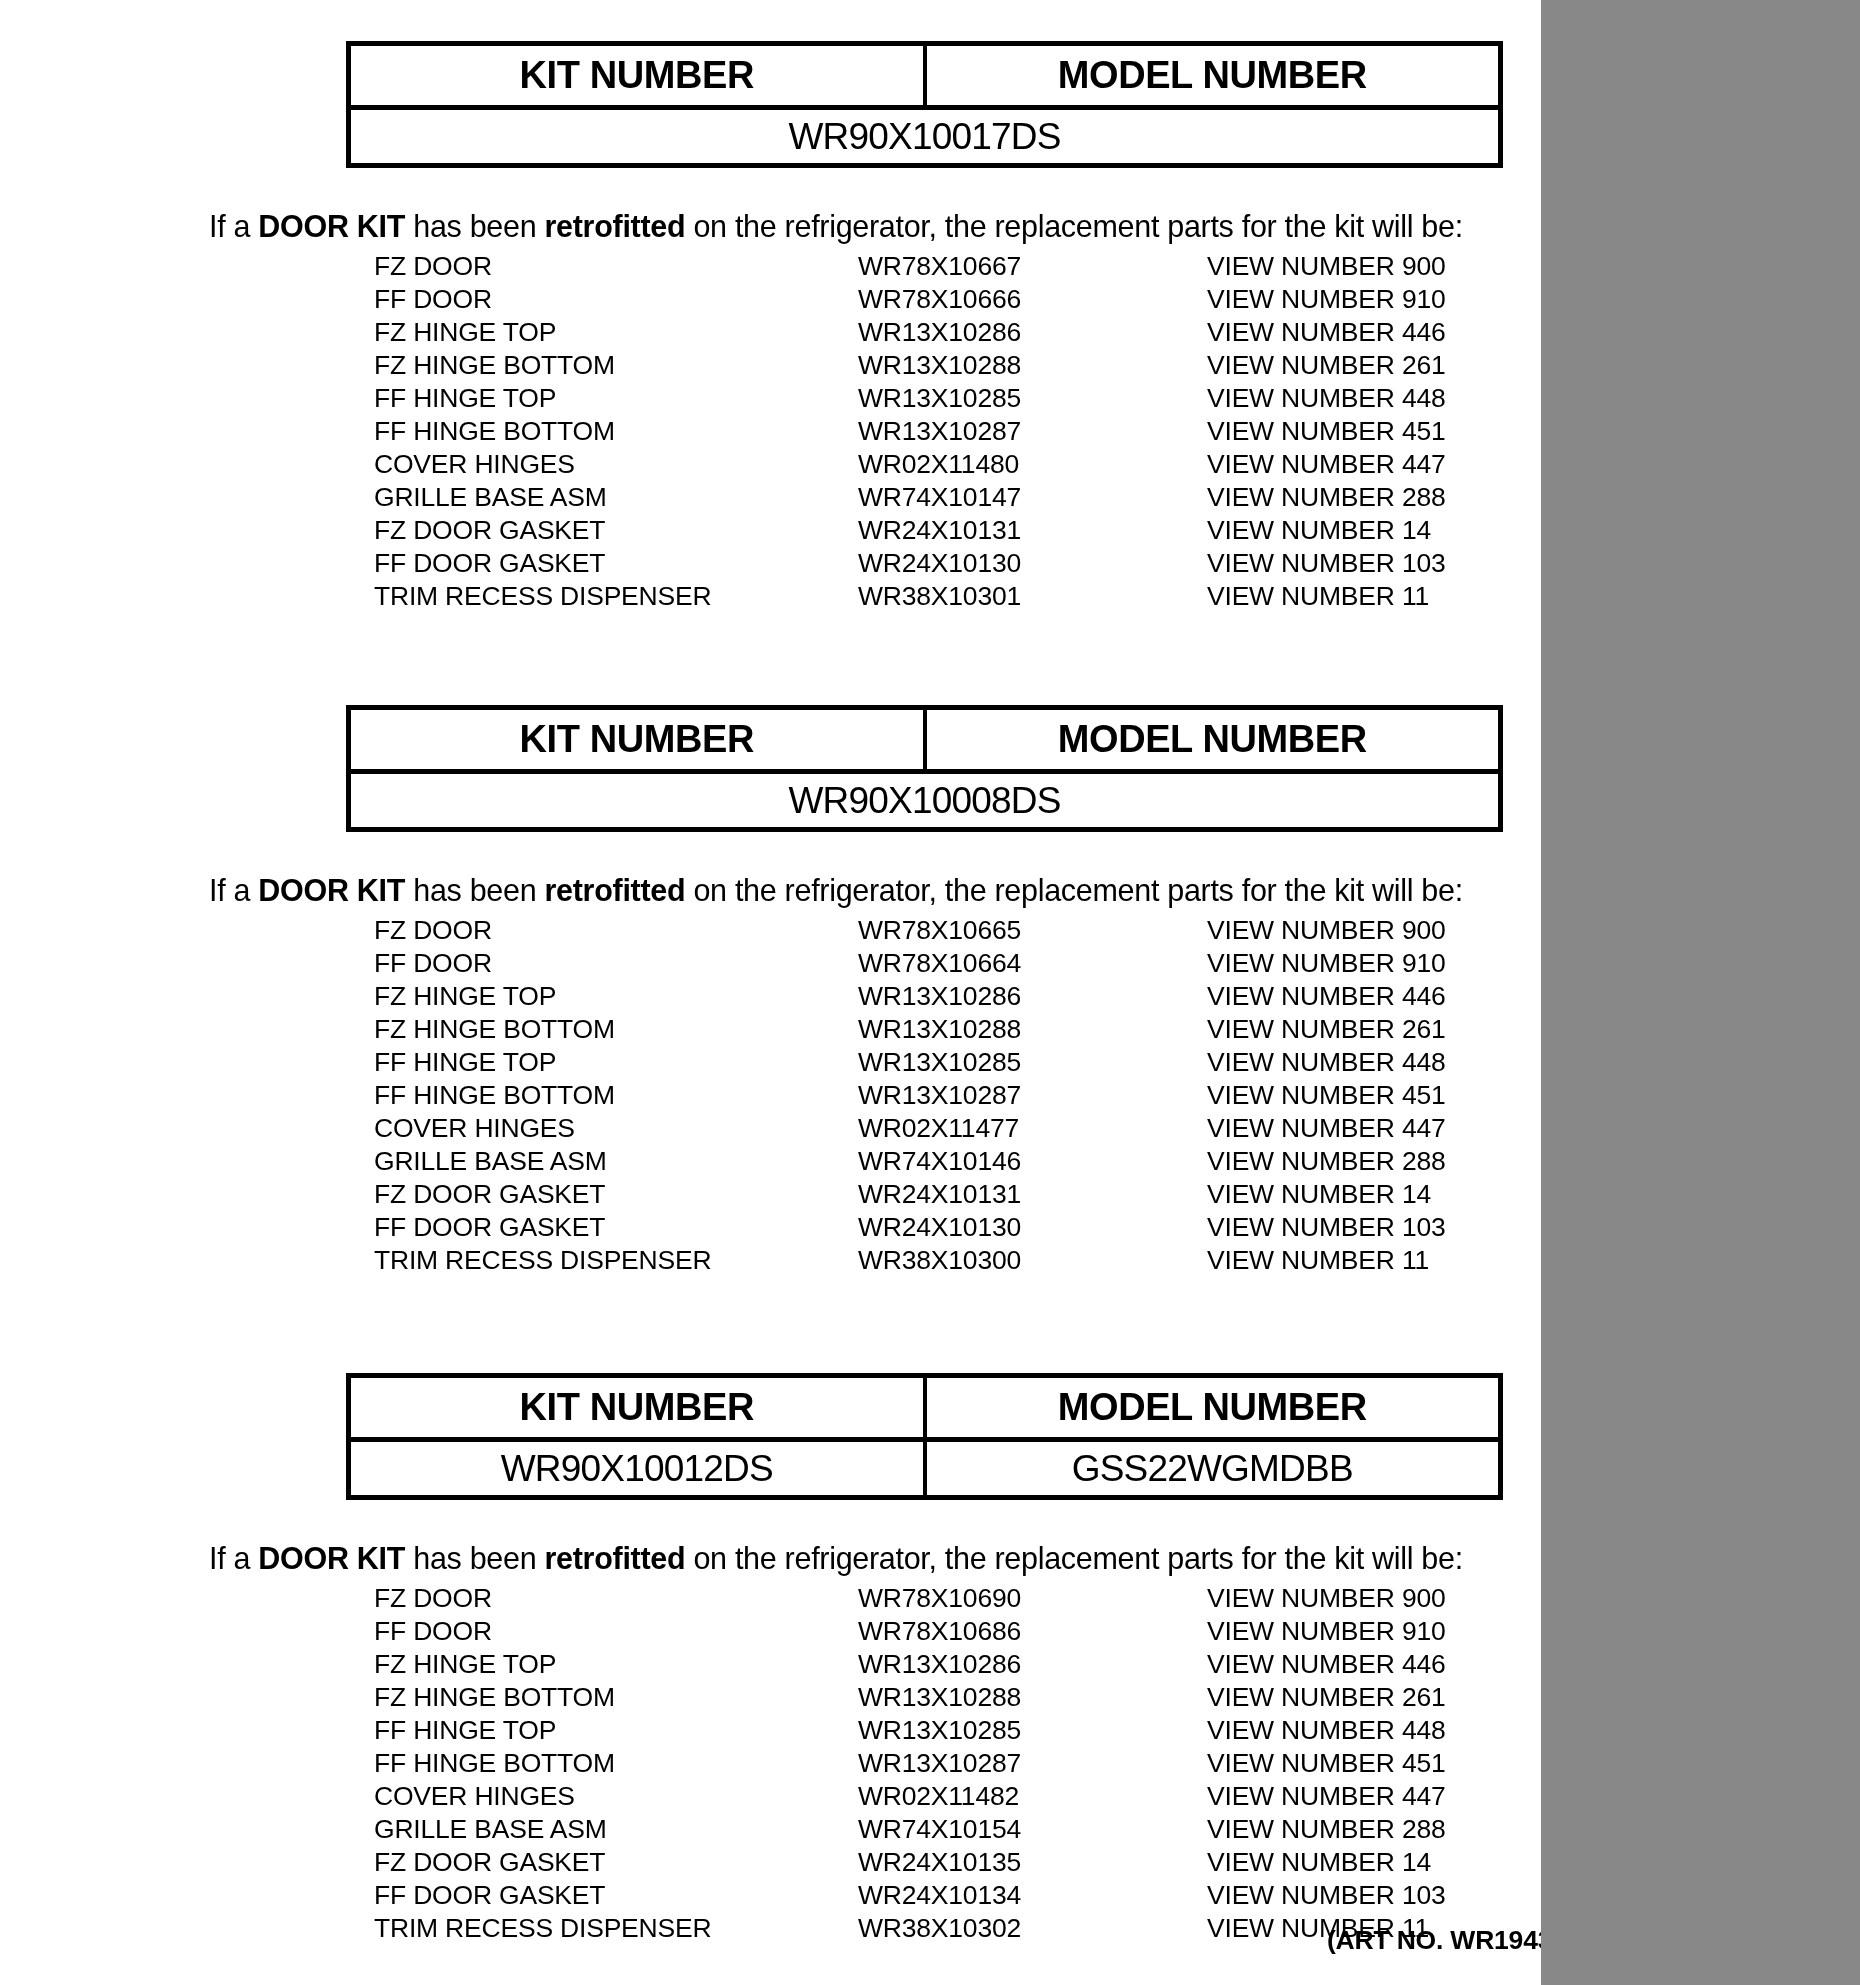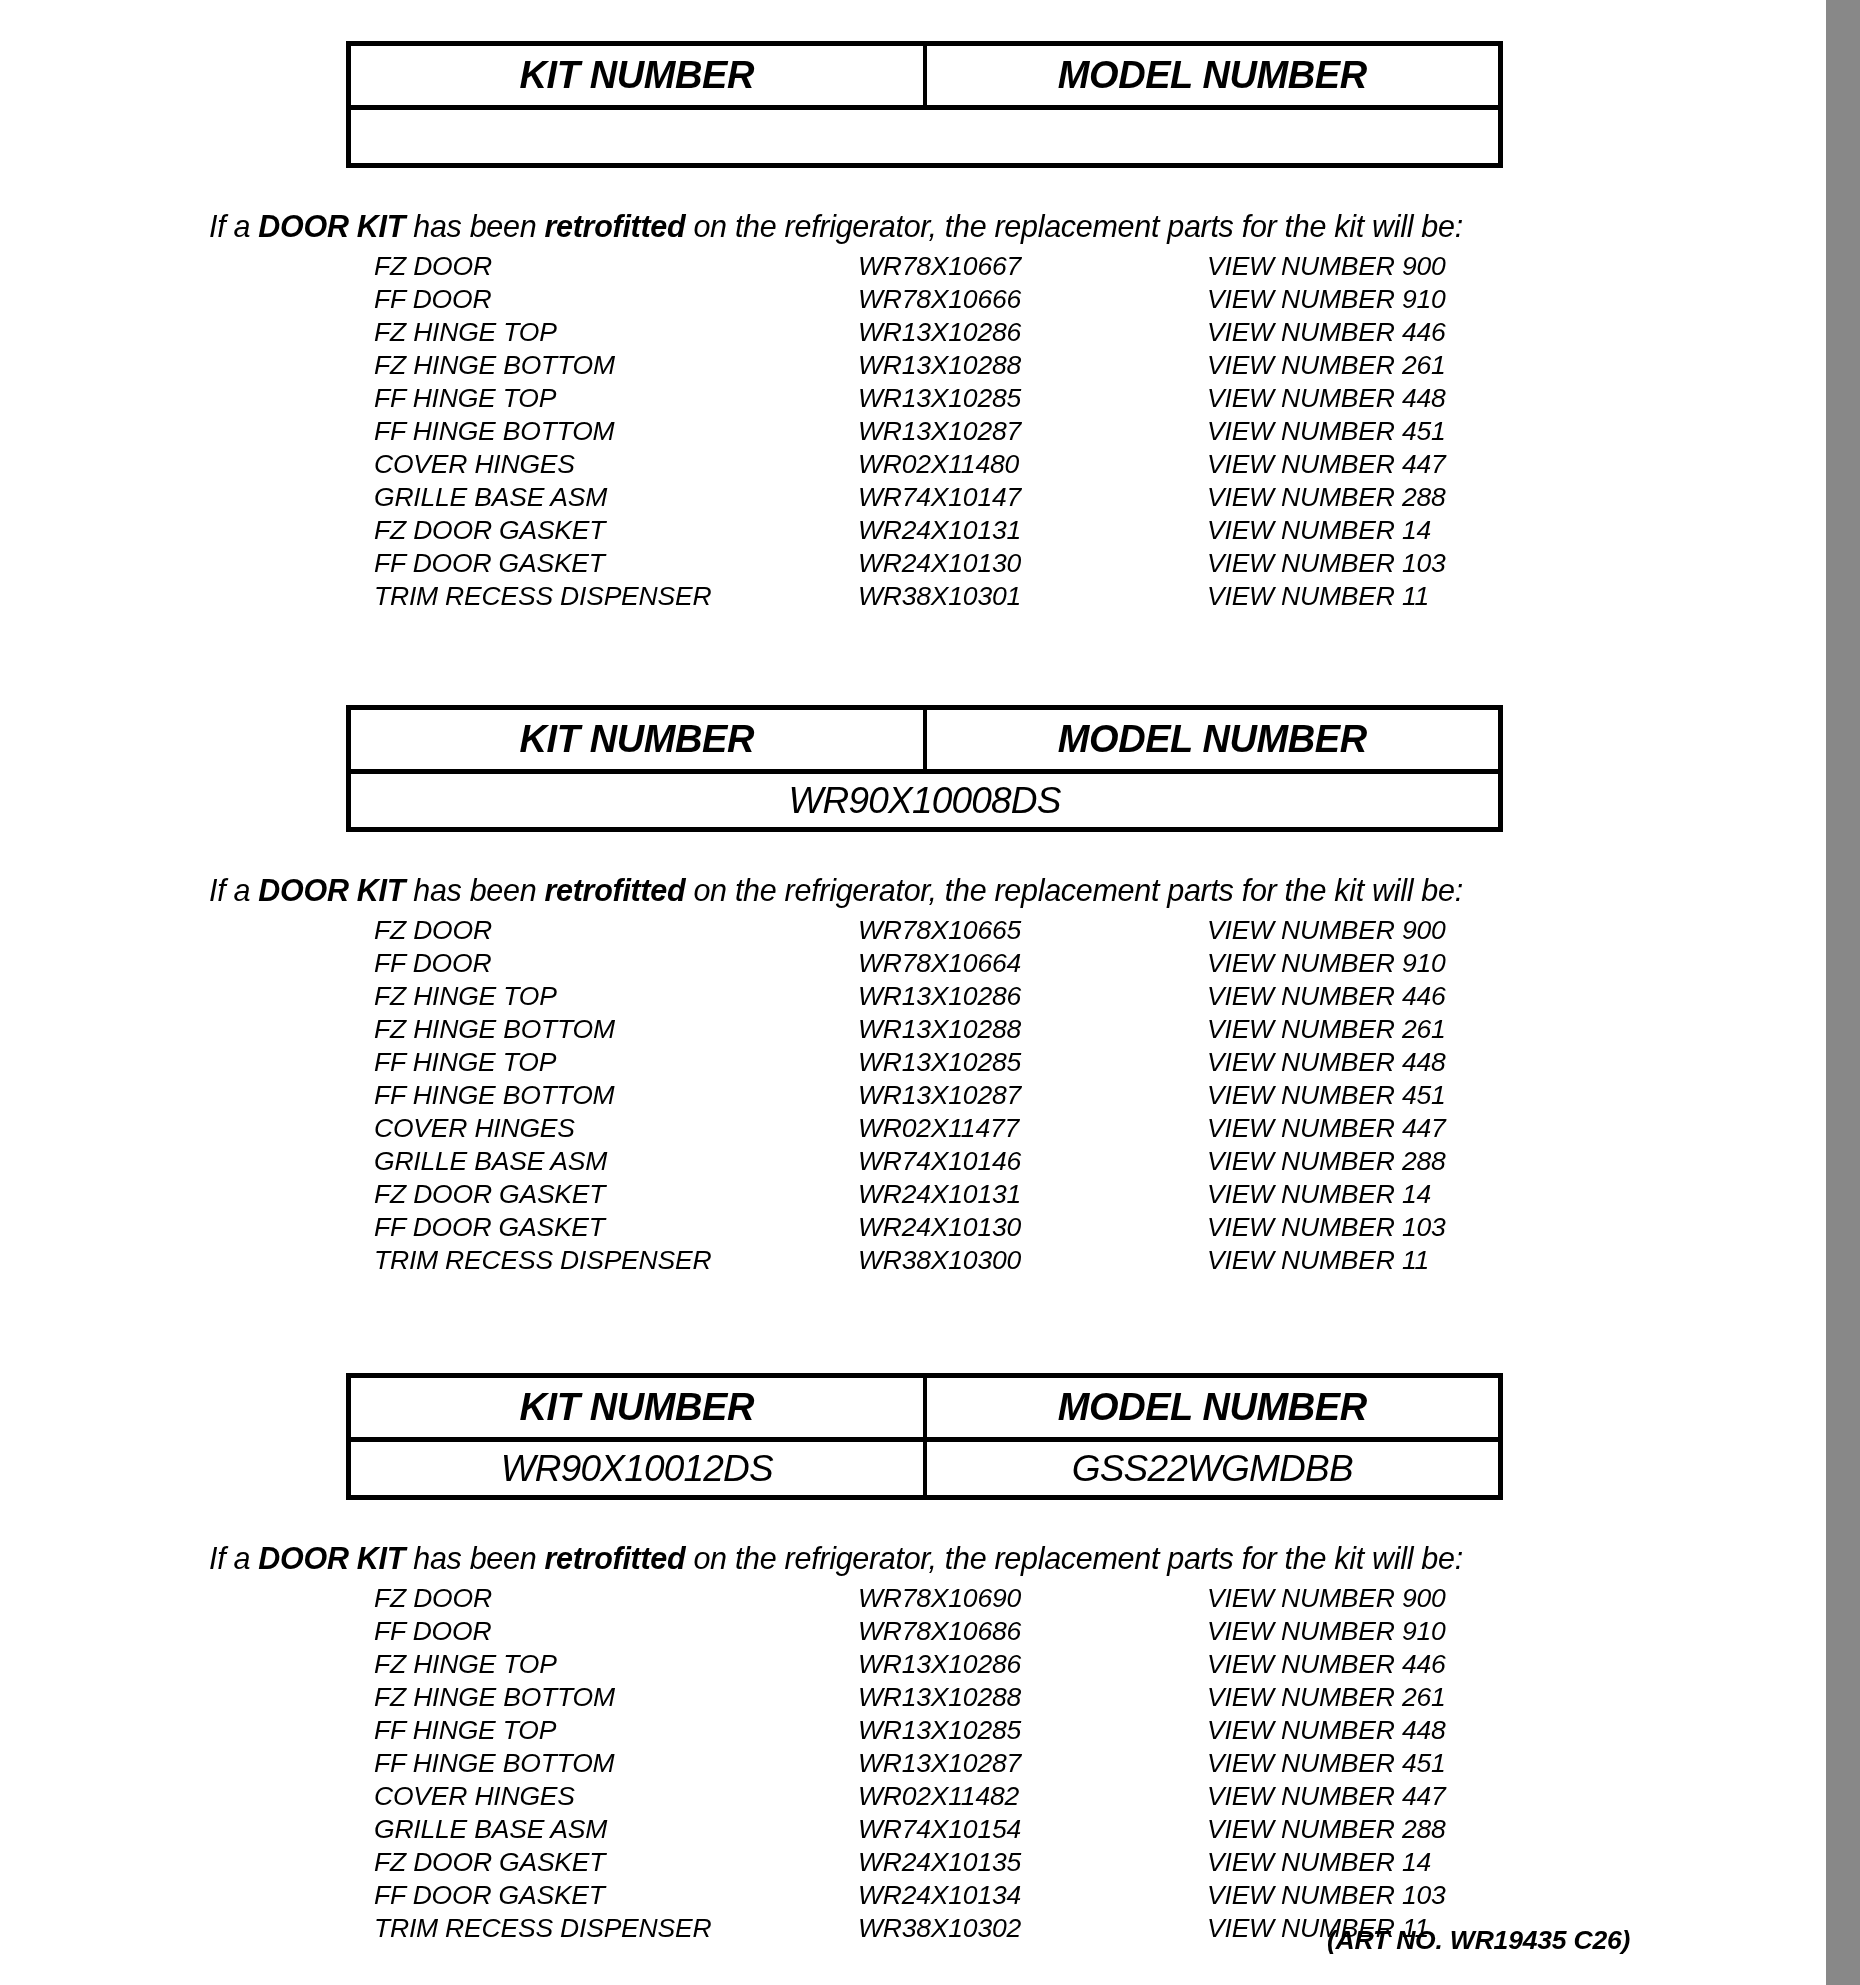--- a/index.html
+++ b/index.html
@@ -1,24 +1,23 @@
 <!DOCTYPE html>
 <html style="font-size:13px"><head>
 <meta charset="utf-8">
 <style>
   html, body { margin: 0; padding: 0; background: #888; }
   .page {
     position: relative;
-    width: 1826px;
+    width: 1541px;
     height: 1985px;
     background: #ffffff;
     color: #000000;
     font-family: "Liberation Sans", "DejaVu Sans", sans-serif;
     overflow: hidden;
-    font-style: italic;
   }
   .section { position: absolute; left: 0; width: 100%; height: 0; }
   .section.s1 { top: 41px; }
   .section.s2 { top: 705px; }
   .section.s3 { top: 1373px; }
 
   .kit-table {
     position: absolute;
     left: 346px;
     top: 0;
@@ -92,20 +91,21 @@
 
 <div class="page">
 
   <div class="section s1">
     <div class="kit-table">
       <div class="trow header">
         <div class="tcell">KIT NUMBER</div>
         <div class="tcell">MODEL NUMBER</div>
       </div>
       <div class="trow value">
+        <div class="tcell">WR90X10017DS</div>
       </div>
     </div>
     <p class="intro"><span>If a </span><b>DOOR KIT</b><span> has been </span><b>retrofitted</b><span> on the refrigerator, the replacement parts for the kit will be:</span></p>
     <div class="parts">
       <div class="prow">
         <span class="pc">FZ DOOR</span>
         <span class="pc">WR78X10667</span>
         <span class="pc">VIEW NUMBER 900</span>
       </div>
       <div class="prow">

